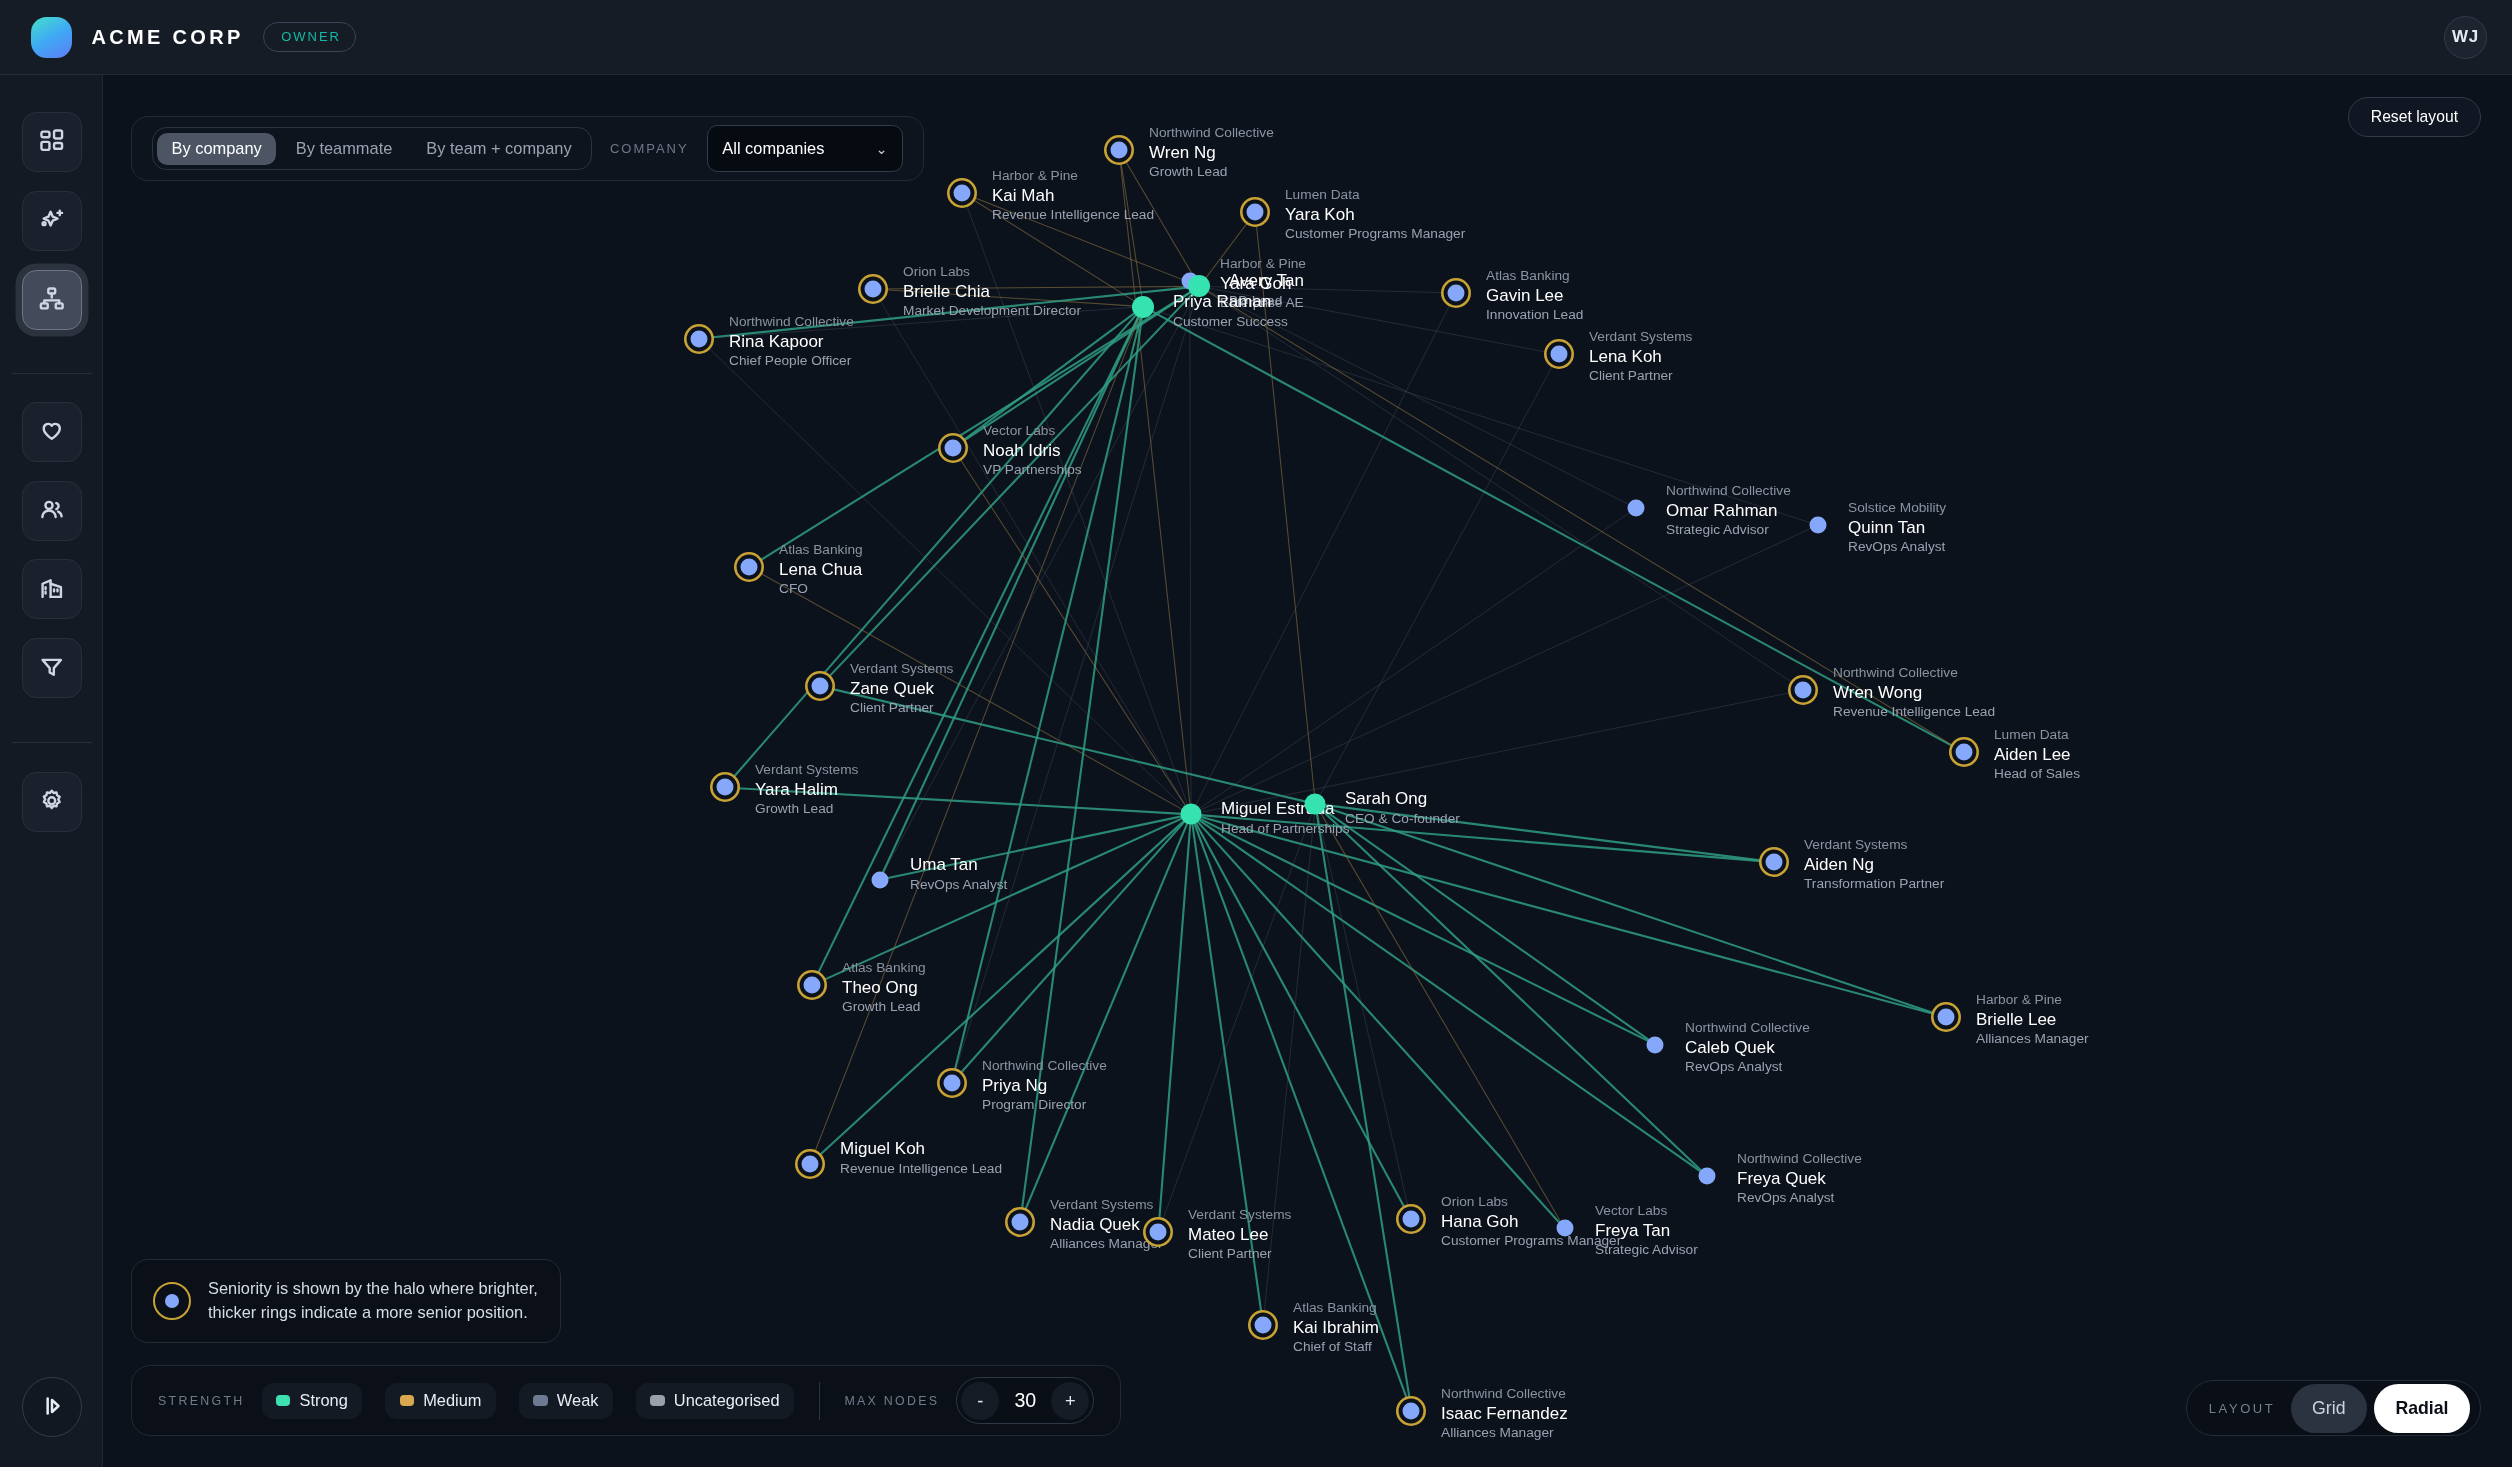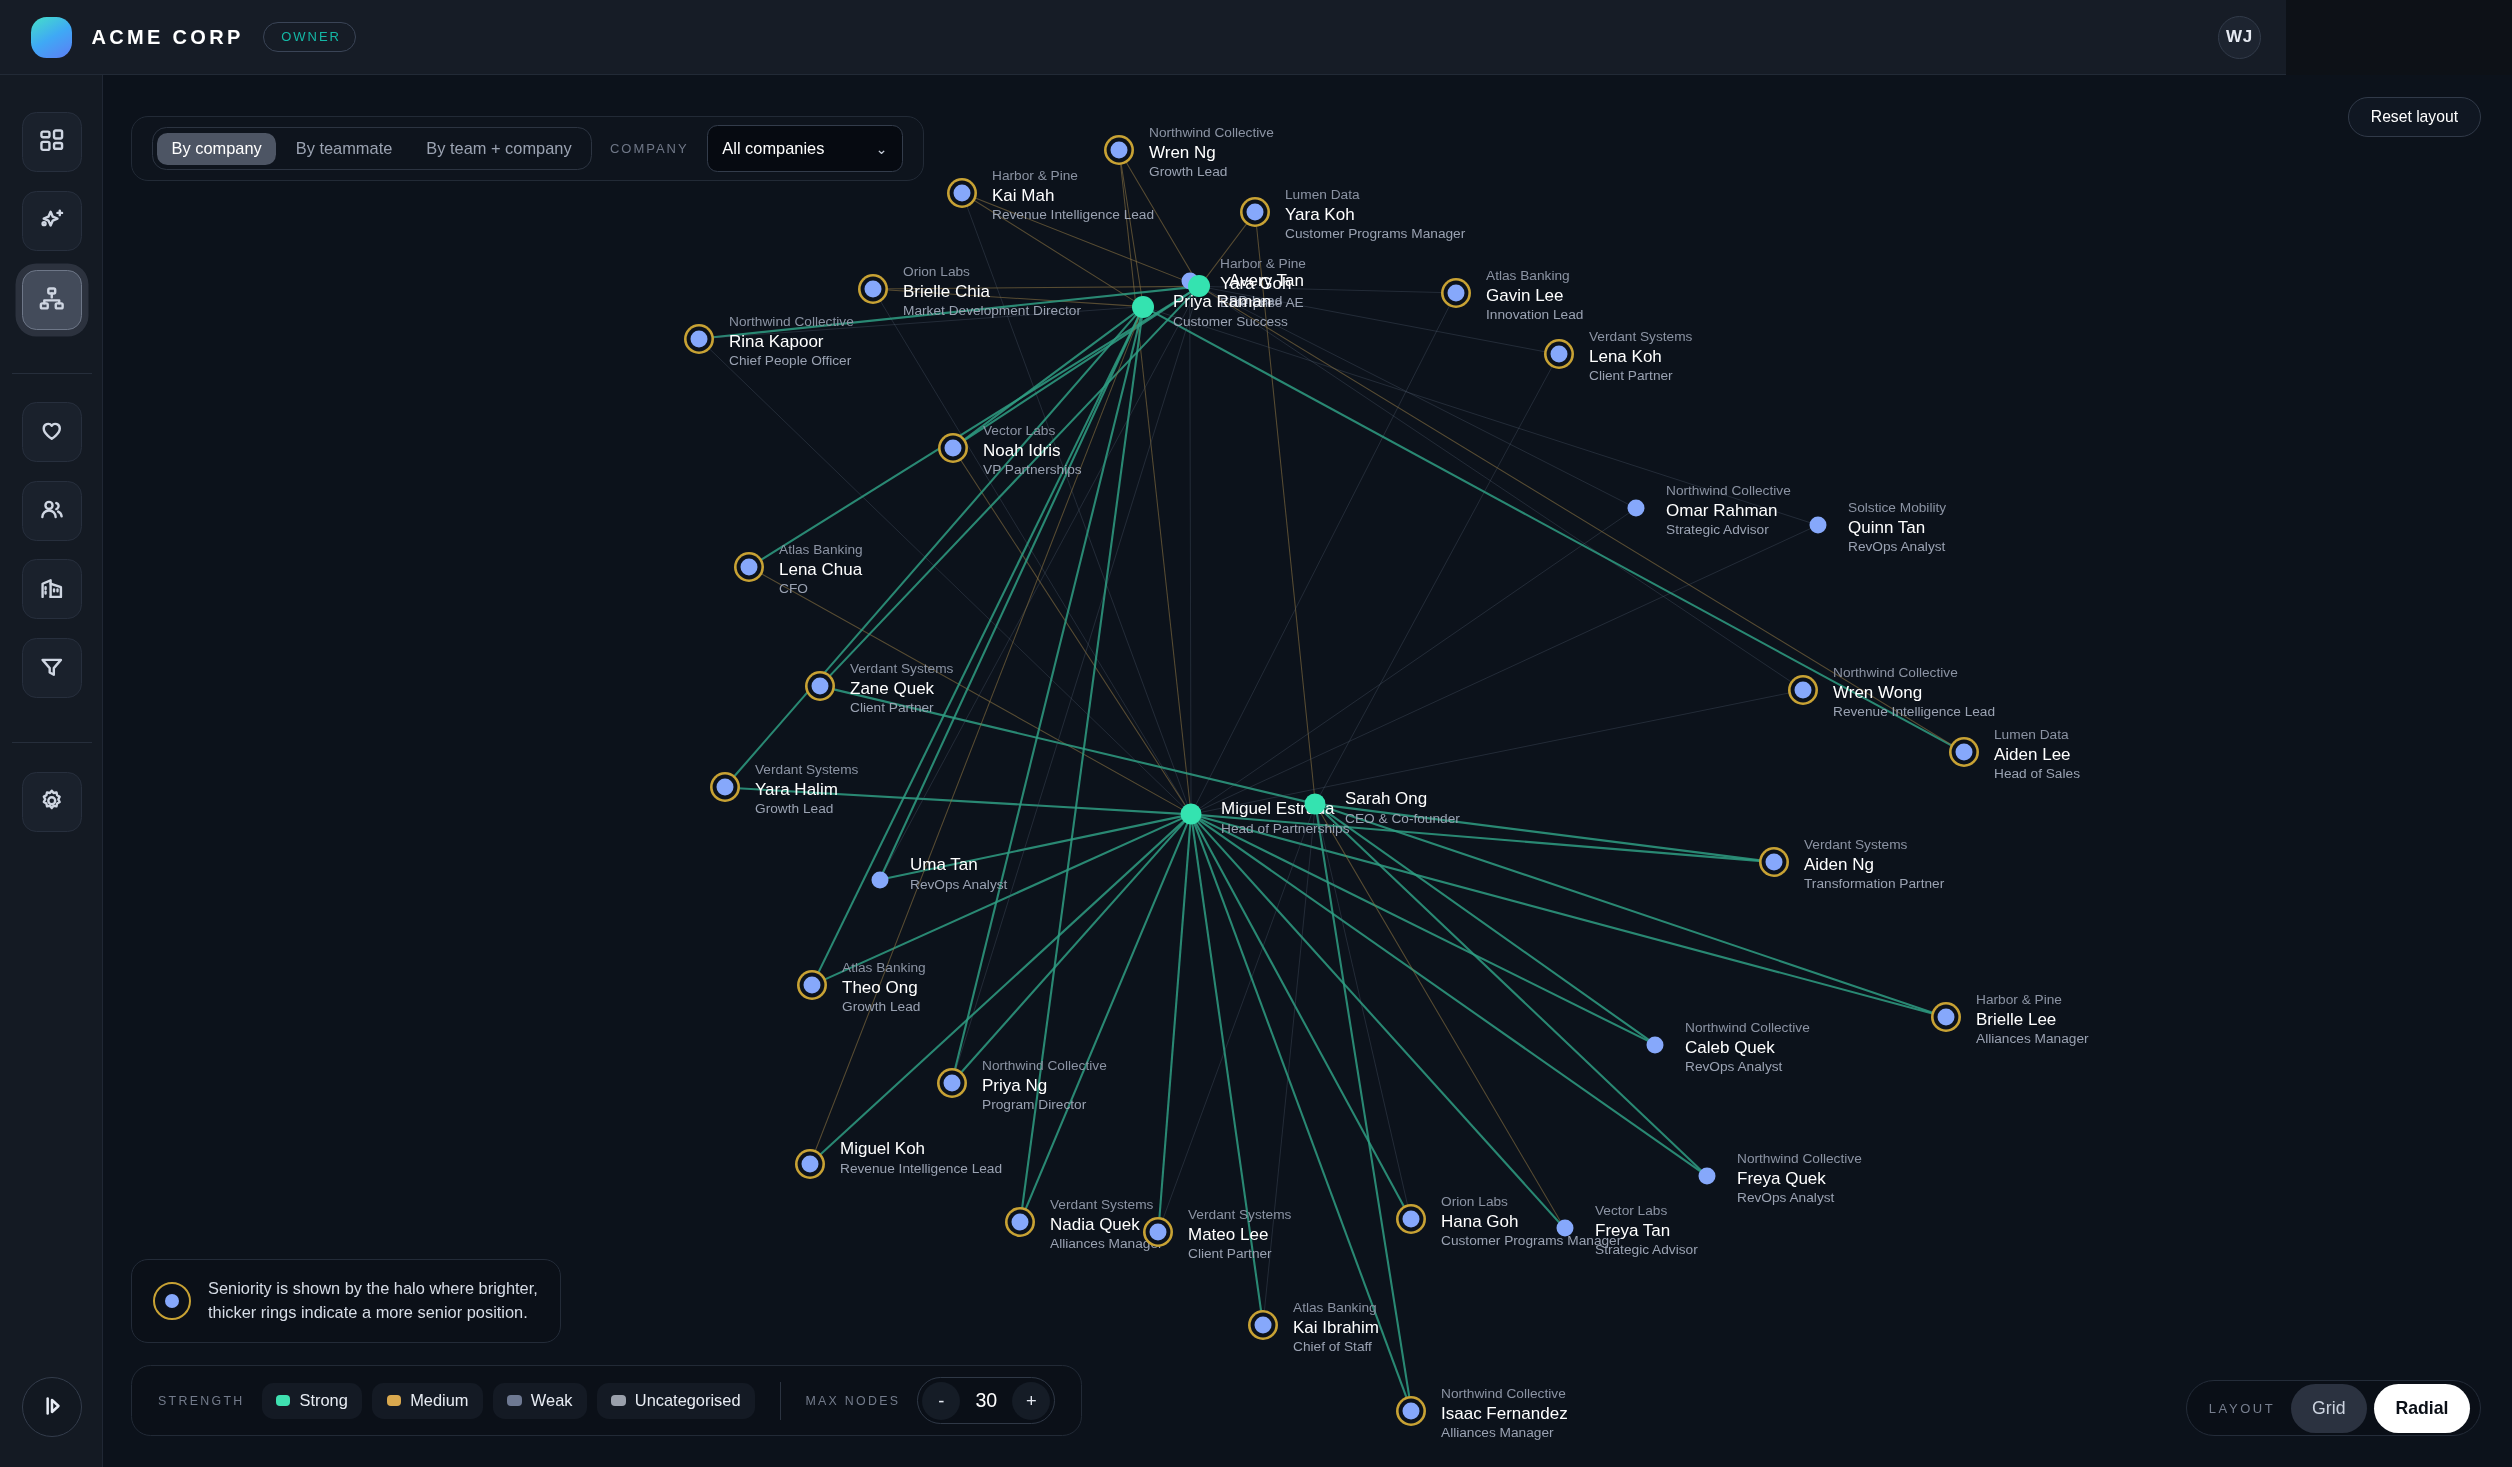--- a/index.html
+++ b/index.html
@@ -7,21 +7,21 @@
   html, body {
     width: 2512px; height: 1467px;
     background: #0d1117;
     font-family: "Liberation Sans", sans-serif;
     overflow: hidden;
   }
   body { position: relative; }
 
   
   #topbar {
-    position: absolute; left: 0; top: 0; width: 2286px; height: 75px;
+    position: absolute; left: 0; top: 0; width: 2512px; height: 75px;
     background: #161c26;
     border-bottom: 0.7px solid #222a36;
     display: flex; align-items: center;
     z-index: 40;
   }
   #brand { display: flex; align-items: center; gap: 19.6px; padding-left: 31px; }
   #logo-mark {
     width: 41px; height: 41px; border-radius: 15.7px;
     background: linear-gradient(150deg, #45e0c8 0%, #3fa9f5 50%, #5d7df5 100%);
   }
@@ -639,21 +639,21 @@
 
 <div id="hint">
   <div id="hint-ring">
       <i></i>
     </div>
   <div id="hint-text">Seniority is shown by the halo where brighter, thicker rings indicate a more senior position.</div>
 </div>
 
 <div id="legend">
   <div id="strength-label">STRENGTH</div>
-  <div id="chips" style="display:flex;gap:10px;">
+  <div id="chips" style="display:flex;gap:23px;">
       <div class="chip">
         <i style="background: rgb(63, 224, 176);"></i>
         <span>Strong</span>
       </div>
       <div class="chip">
         <i style="background: rgb(217, 168, 78);"></i>
         <span>Medium</span>
       </div>
       <div class="chip">
         <i style="background: rgb(110, 121, 146);"></i>

